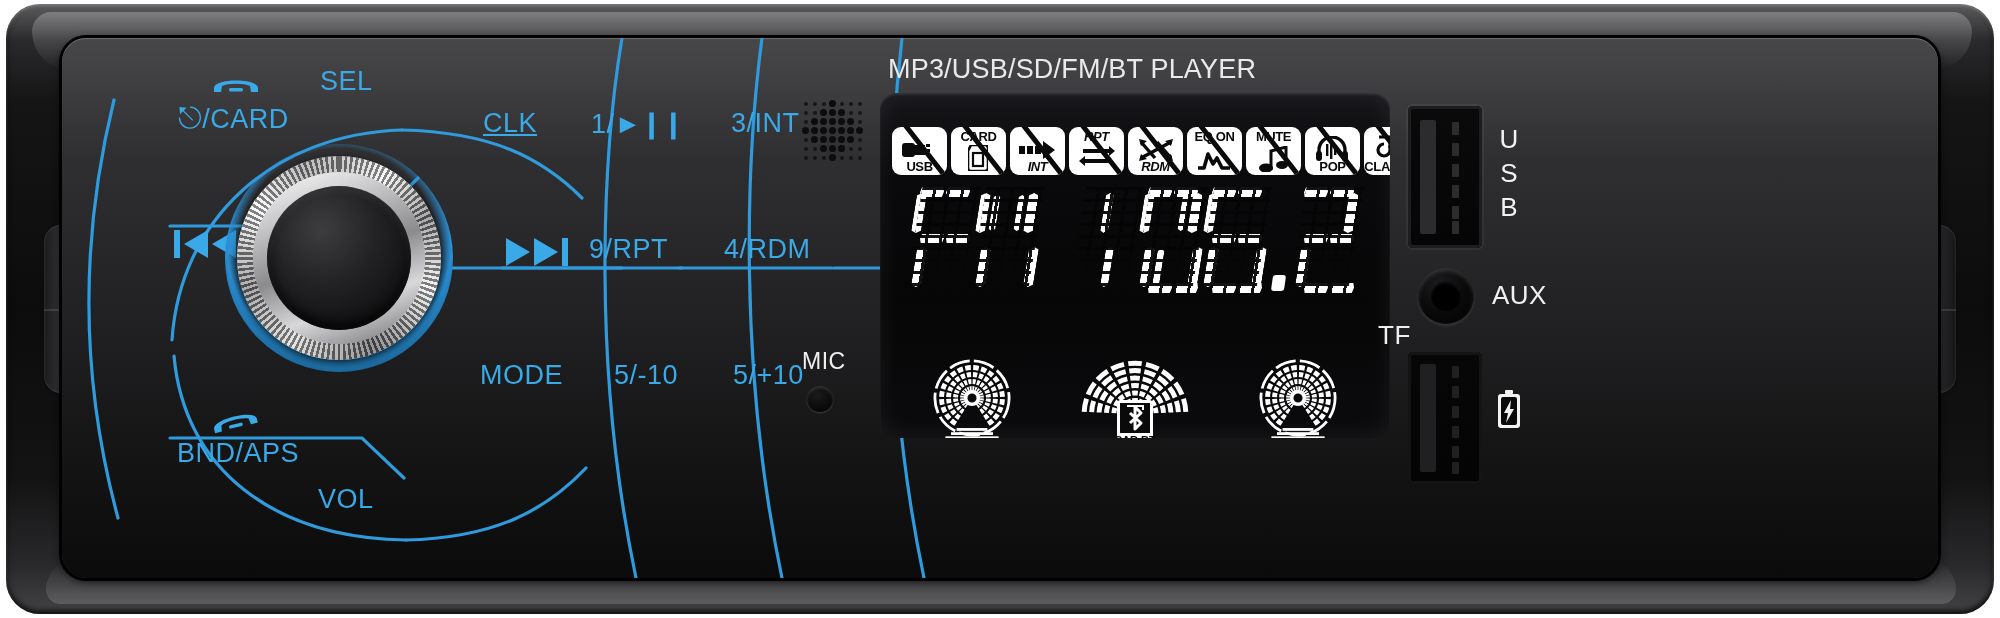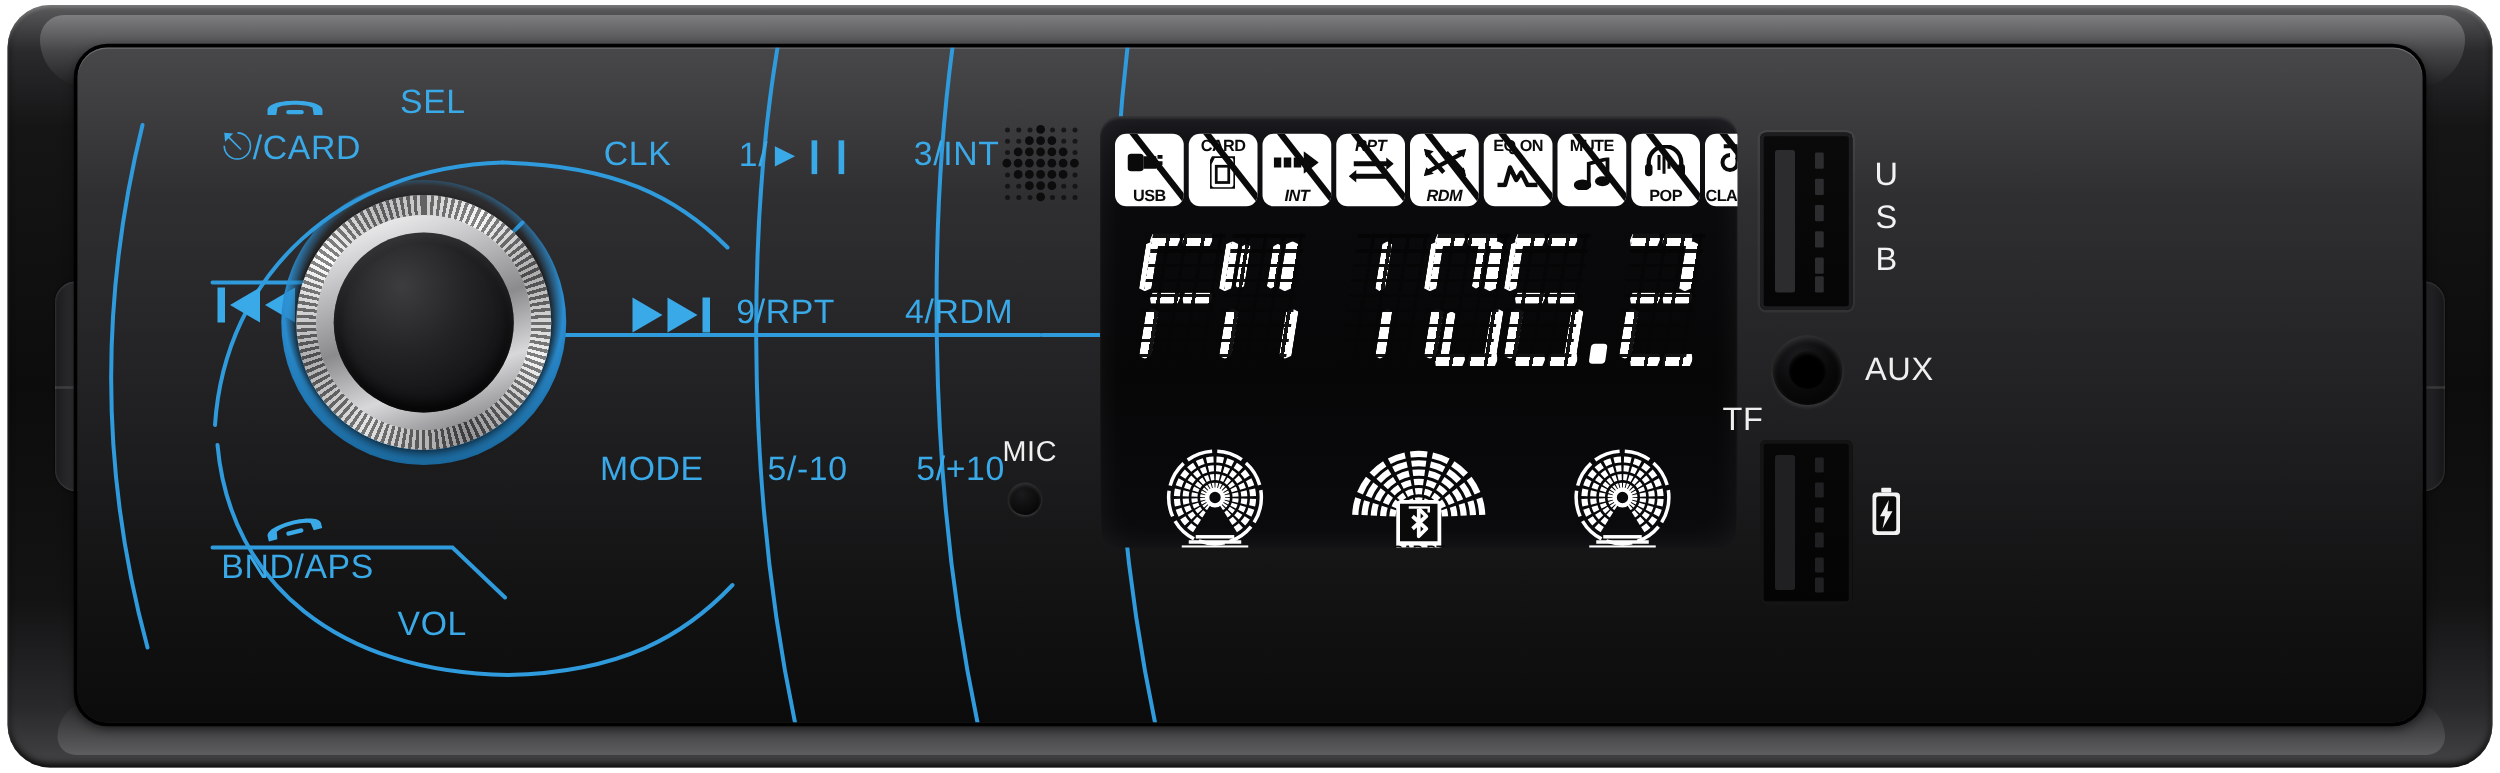--- a/index.html
+++ b/index.html
@@ -103,21 +103,21 @@
     border-radius:16px;
     background:linear-gradient(180deg,#16161a 0%,#0a0a0c 22%,#060607 60%,#0b0b0d 100%);
     box-shadow:inset 0 0 26px rgba(255,255,255,.07), inset 0 2px 2px rgba(255,255,255,.10);
     overflow:hidden;
   }
   .lcd-title{
     position:absolute;left:826px;top:16px;color:#e9e9ea;font-size:27px;letter-spacing:.2px;
   }
   .icon-row{position:absolute;left:12px;top:14px;display:flex;gap:4px;}
   .ic{
-    width:55px;height:58px;position:relative;
+    width:55px;height:48px;position:relative;margin-top:20px;
   }
   .ic .plate{
     position:absolute;inset:0;background:#fff;border-radius:9px;
   }
   .ic .slash{
     position:absolute;inset:0;overflow:hidden;border-radius:9px;
   }
   .ic .slash:before{
     content:"";position:absolute;left:-14px;top:-26px;width:5px;height:120px;background:#0a0a0b;
     transform:rotate(-38deg);transform-origin:center;left:34px;top:-32px;
@@ -241,21 +241,21 @@
     <div class="lbl" style="left:115px;top:400px;">BND/APS</div>
 
     <div class="knob-wrap">
       <div class="knob-glow"></div>
       <div class="knob-ring"></div>
       <div class="knurl"></div>
       <div class="knob-bevel"></div>
       <div class="knob-face"></div>
     </div>
 
-    <div class="lbl" style="left:421px;top:70px;">CLK</div>
+    <div class="lbl" style="left:421px;top:70px;text-decoration:underline;">CLK</div>
 
     <svg style="position:absolute;left:440px;top:196px;" width="72" height="36" viewBox="0 0 72 36">
       <polygon points="4,4 4,32 28,18" fill="#3aa9e8"></polygon>
       <polygon points="32,4 32,32 56,18" fill="#3aa9e8"></polygon>
       <rect x="60" y="4" width="6" height="28" fill="#3aa9e8"></rect>
     </svg>
 
     <div class="lbl" style="left:418px;top:322px;">MODE</div>
 
     <div class="lbl" style="left:529px;top:70px;">
@@ -316,20 +316,21 @@
         <i style="width: 4px; height: 4px; left: 55.5px; top: 46.5px; opacity: 0.75;"></i>
         <i style="width: 4px; height: 4px; left: 1.5px; top: 55.5px; opacity: 0.75;"></i>
         <i style="width: 4px; height: 4px; left: 10.5px; top: 55.5px; opacity: 0.75;"></i>
         <i style="width: 4px; height: 4px; left: 19.5px; top: 55.5px; opacity: 0.75;"></i>
         <i style="width: 7px; height: 7px; left: 27px; top: 54px; opacity: 1;"></i>
         <i style="width: 4px; height: 4px; left: 37.5px; top: 55.5px; opacity: 0.75;"></i>
         <i style="width: 4px; height: 4px; left: 46.5px; top: 55.5px; opacity: 0.75;"></i>
         <i style="width: 4px; height: 4px; left: 55.5px; top: 55.5px; opacity: 0.75;"></i>
       </div>
 
+    <div class="lcd-title">MP3/USB/SD/FM/BT PLAYER</div>
 
     <div class="lcd">
 
       <div class="icon-row" id="iconrow">
           <div class="ic">
             <div class="plate"></div>
             <div class="slash"></div>
             <div class="txt bot">USB</div>
             <svg style="position:absolute;left:10px;top:14px;" width="34" height="18" viewBox="0 0 34 18" x="10" y="14">
               <rect x="0" y="2" width="13" height="14" rx="3" fill="#0a0a0b"></rect>

